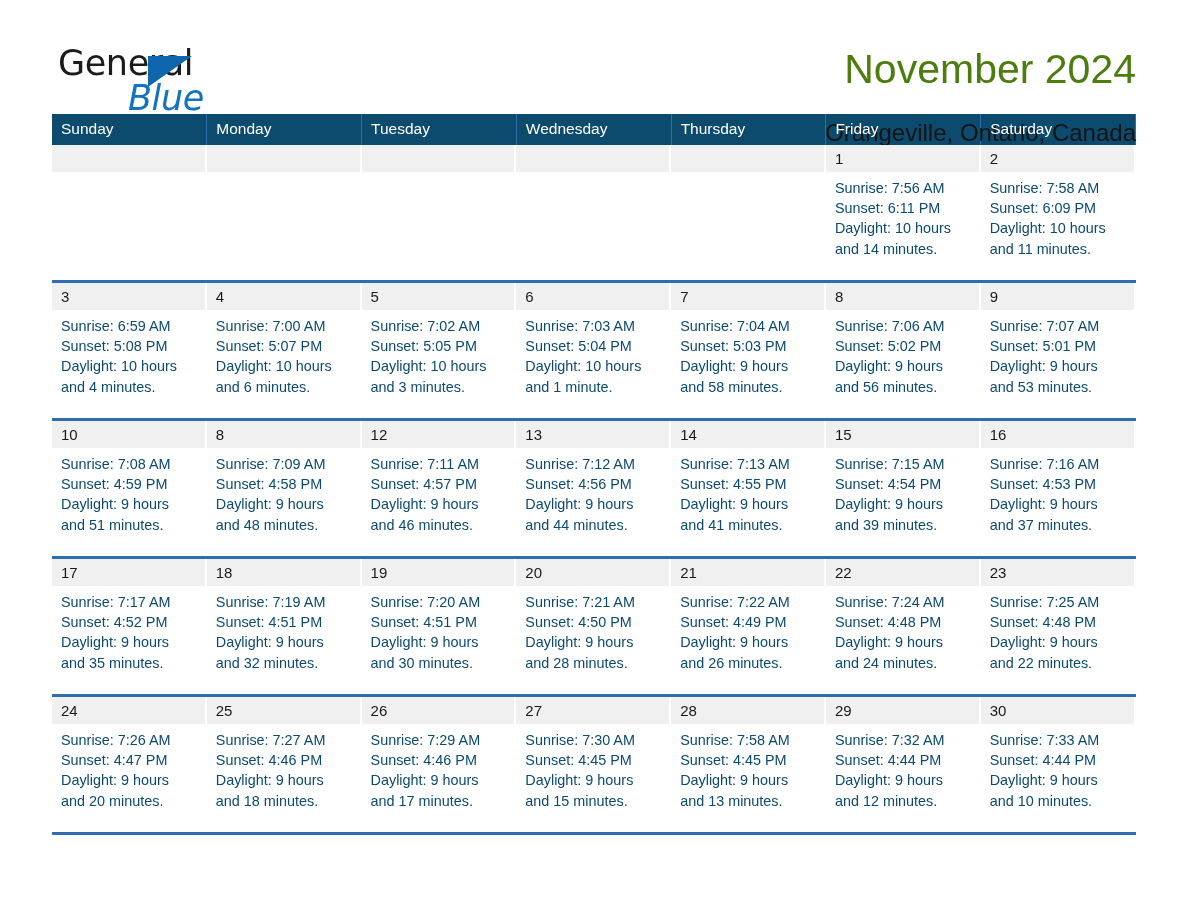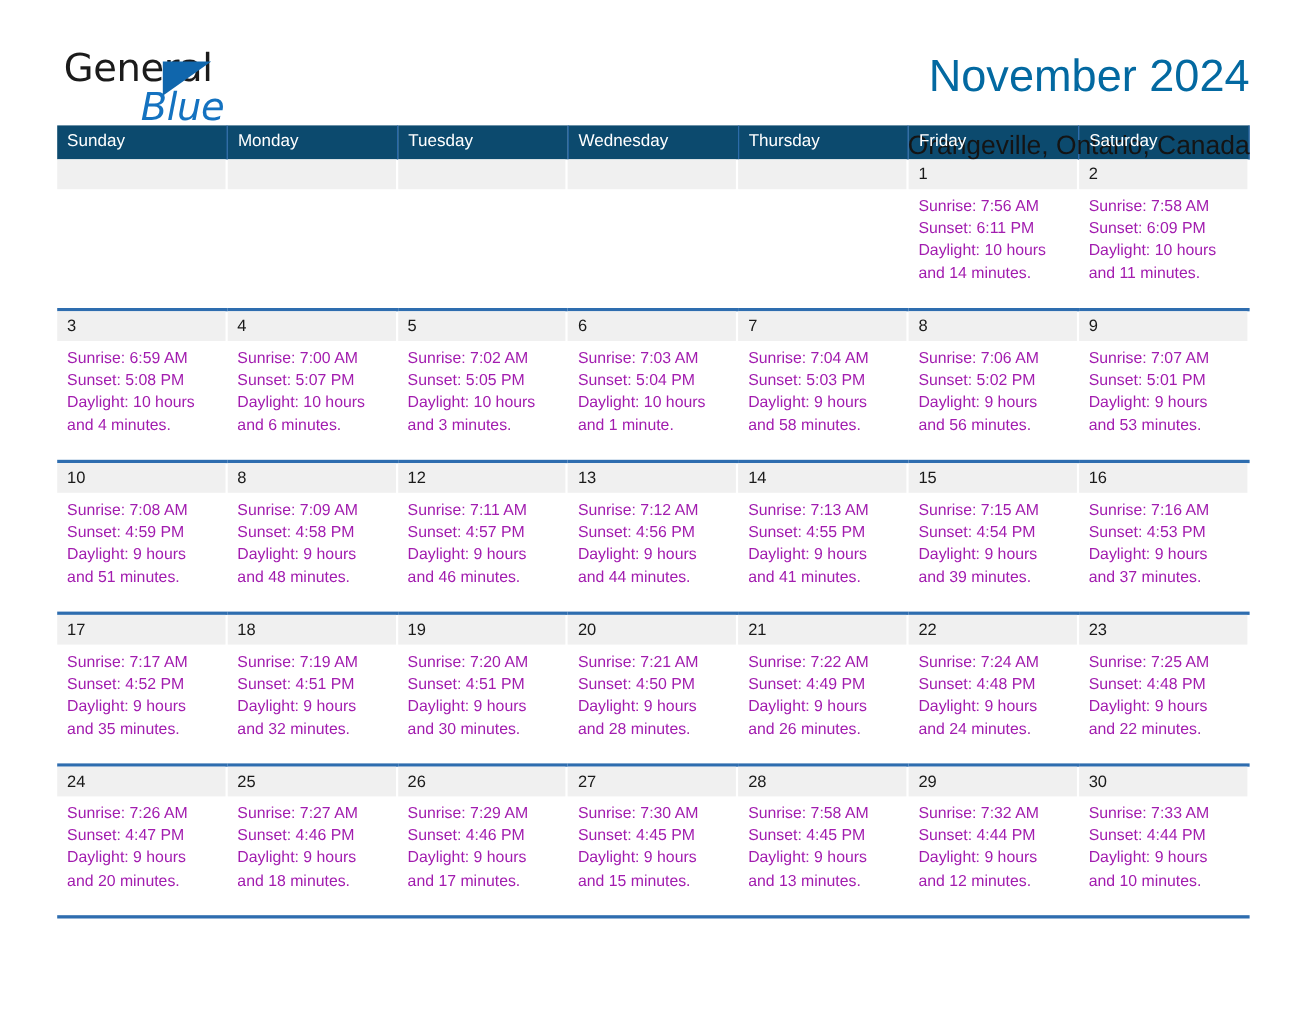--- a/index.html
+++ b/index.html
@@ -69,21 +69,21 @@
     line-height: 1;
     font-style: italic;
   }
   .titles {
     text-align: right;
     padding-top: 2px;
   }
   .month-title {
     font-size: 41px;
     font-weight: 400;
-    color: #0369a1;
+    color: #4d7c0f;
     line-height: 1.15;
     letter-spacing: 0px;
     white-space: nowrap;
   }
   .location-title {
     font-size: 24px;
     font-weight: 400;
     color: #141414;
     line-height: 1.2;
     margin-top: 26px;
@@ -130,21 +130,21 @@
     line-height: 1.35;
     margin-right: 2px;
   }
   .daycell.empty .daynum-band {
     background: #f0f0f0;
   }
   .details {
     padding: 6px 8px 0 9px;
     font-size: 14.4px;
     line-height: 20.2px;
-    color: #a21caf;
+    color: #0c4a6e;
   }
   .details div { white-space: nowrap; }
   .bottom-rule {
     width: 1084px;
     height: 3px;
     background: #2e6daf;
     margin-top: 0;
   }
 </style>
 </head>

